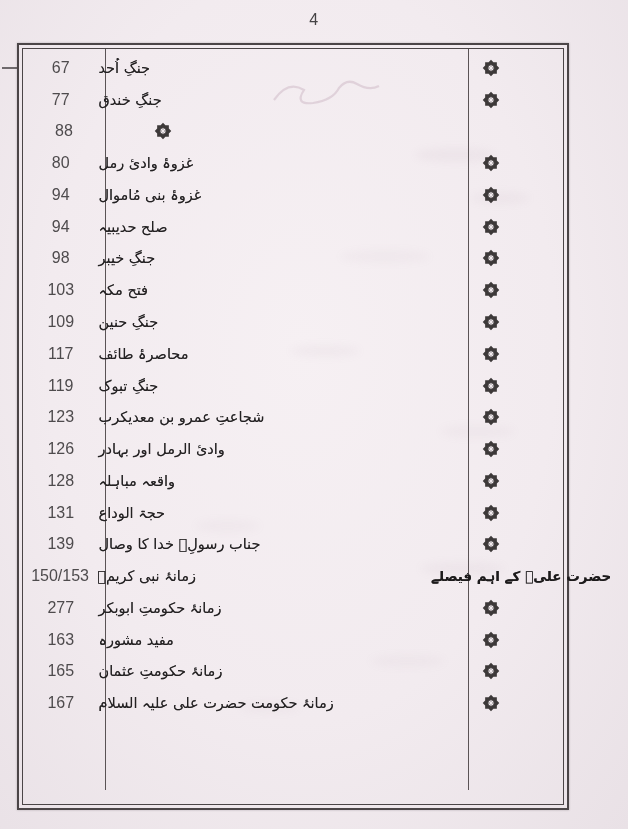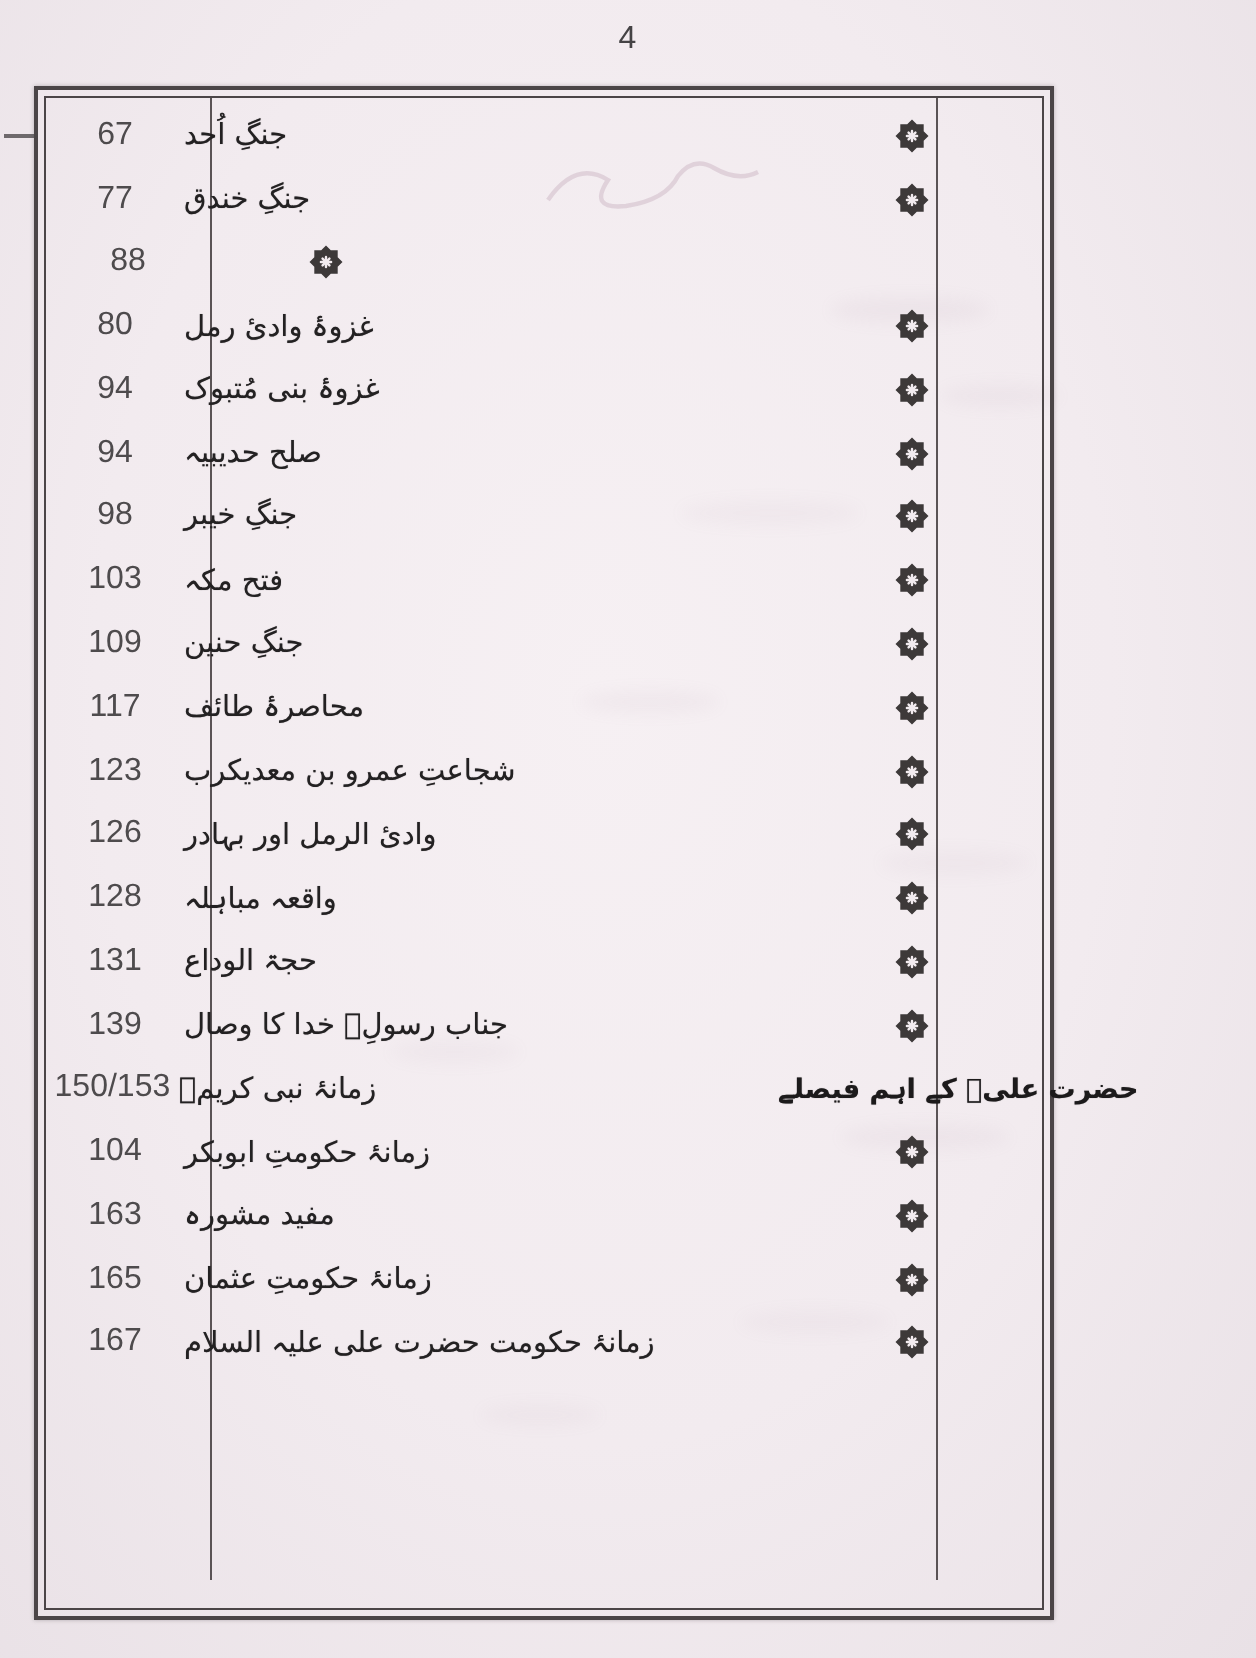--- a/index.html
+++ b/index.html
@@ -12,21 +12,21 @@
 
   .page-num {
     position: absolute; top: 11px; left: 0; width: 628px;
     text-align: center;
     font-family: "Liberation Sans", sans-serif;
     font-size: 16px; color: #454345; letter-spacing: 0.5px;
   }
 
   .frame {
     position: absolute; left: 17px; top: 43px;
-    width: 510px; height: 767px;
+    width: 552px; height: 767px;
     border: 2px solid #4b4547; box-sizing: border-box;
     box-shadow: 0 0 2px rgba(75,69,71,.35);
   }
   .frame-inner {
     position: absolute; inset: 3px;
     border: 1px solid #4b4547;
   }
 
   .rule { position: absolute; top: 0; width: 1px; background: #5a5355; }
   .rule-numbers { left: 82px;  height: 741px; }
@@ -169,21 +169,21 @@
           <line x1="8.6" y1="12" x2="15.4" y2="12"></line>
           <line x1="9.7" y1="9.7" x2="14.3" y2="14.3"></line>
           <line x1="14.3" y1="9.7" x2="9.7" y2="14.3"></line>
         </g>
       </svg>
     </div>
   </div>
 
   <div class="row">
     <div class="cell-num">94</div>
-    <div class="cell-title" dir="rtl" lang="ur">غزوۂ بنی مُتبوک</div>
+    <div class="cell-title" dir="rtl" lang="ur">غزوۂ بنی مُاموال</div>
     <div class="cell-bullet">
       <svg class="star" viewBox="0 0 24 24">
         <polygon fill="#3d3939" points="23,12 19.8,15.2 19.8,19.8 15.2,19.8 12,23 8.8,19.8 4.2,19.8 4.2,15.2 1,12 4.2,8.8 4.2,4.2 8.8,4.2 12,1 15.2,4.2 19.8,4.2 19.8,8.8"></polygon>
         <g stroke="#f2ebef" stroke-width="1.6" stroke-linecap="round">
           <line x1="12" y1="8.6" x2="12" y2="15.4"></line>
           <line x1="8.6" y1="12" x2="15.4" y2="12"></line>
           <line x1="9.7" y1="9.7" x2="14.3" y2="14.3"></line>
           <line x1="14.3" y1="9.7" x2="9.7" y2="14.3"></line>
         </g>
       </svg>
@@ -264,20 +264,35 @@
         <g stroke="#f2ebef" stroke-width="1.6" stroke-linecap="round">
           <line x1="12" y1="8.6" x2="12" y2="15.4"></line>
           <line x1="8.6" y1="12" x2="15.4" y2="12"></line>
           <line x1="9.7" y1="9.7" x2="14.3" y2="14.3"></line>
           <line x1="14.3" y1="9.7" x2="9.7" y2="14.3"></line>
         </g>
       </svg>
     </div>
   </div>
 
+  <div class="row">
+    <div class="cell-num">119</div>
+    <div class="cell-title" dir="rtl" lang="ur">جنگِ تبوک</div>
+    <div class="cell-bullet">
+      <svg class="star" viewBox="0 0 24 24">
+        <polygon fill="#3d3939" points="23,12 19.8,15.2 19.8,19.8 15.2,19.8 12,23 8.8,19.8 4.2,19.8 4.2,15.2 1,12 4.2,8.8 4.2,4.2 8.8,4.2 12,1 15.2,4.2 19.8,4.2 19.8,8.8"></polygon>
+        <g stroke="#f2ebef" stroke-width="1.6" stroke-linecap="round">
+          <line x1="12" y1="8.6" x2="12" y2="15.4"></line>
+          <line x1="8.6" y1="12" x2="15.4" y2="12"></line>
+          <line x1="9.7" y1="9.7" x2="14.3" y2="14.3"></line>
+          <line x1="14.3" y1="9.7" x2="9.7" y2="14.3"></line>
+        </g>
+      </svg>
+    </div>
+  </div>
 
   <div class="row">
     <div class="cell-num">123</div>
     <div class="cell-title" dir="rtl" lang="ur">شجاعتِ عمرو بن معدیکرب</div>
     <div class="cell-bullet">
       <svg class="star" viewBox="0 0 24 24">
         <polygon fill="#3d3939" points="23,12 19.8,15.2 19.8,19.8 15.2,19.8 12,23 8.8,19.8 4.2,19.8 4.2,15.2 1,12 4.2,8.8 4.2,4.2 8.8,4.2 12,1 15.2,4.2 19.8,4.2 19.8,8.8"></polygon>
         <g stroke="#f2ebef" stroke-width="1.6" stroke-linecap="round">
           <line x1="12" y1="8.6" x2="12" y2="15.4"></line>
           <line x1="8.6" y1="12" x2="15.4" y2="12"></line>
@@ -354,21 +369,21 @@
 
   <div class="row">
     <div class="cell-num">150/153</div>
     <div class="cell-title" dir="rtl" lang="ur">زمانۂ نبی کریمؐ</div>
     <div class="cell-bullet heading-cell">
             <span class="section-heading" dir="rtl" lang="ur">حضرت علیؑ کے اہم فیصلے</span>
           </div>
   </div>
 
   <div class="row">
-    <div class="cell-num">104</div>
+    <div class="cell-num">277</div>
     <div class="cell-title" dir="rtl" lang="ur">زمانۂ حکومتِ ابوبکر</div>
     <div class="cell-bullet">
       <svg class="star" viewBox="0 0 24 24">
         <polygon fill="#3d3939" points="23,12 19.8,15.2 19.8,19.8 15.2,19.8 12,23 8.8,19.8 4.2,19.8 4.2,15.2 1,12 4.2,8.8 4.2,4.2 8.8,4.2 12,1 15.2,4.2 19.8,4.2 19.8,8.8"></polygon>
         <g stroke="#f2ebef" stroke-width="1.6" stroke-linecap="round">
           <line x1="12" y1="8.6" x2="12" y2="15.4"></line>
           <line x1="8.6" y1="12" x2="15.4" y2="12"></line>
           <line x1="9.7" y1="9.7" x2="14.3" y2="14.3"></line>
           <line x1="14.3" y1="9.7" x2="9.7" y2="14.3"></line>
         </g>

